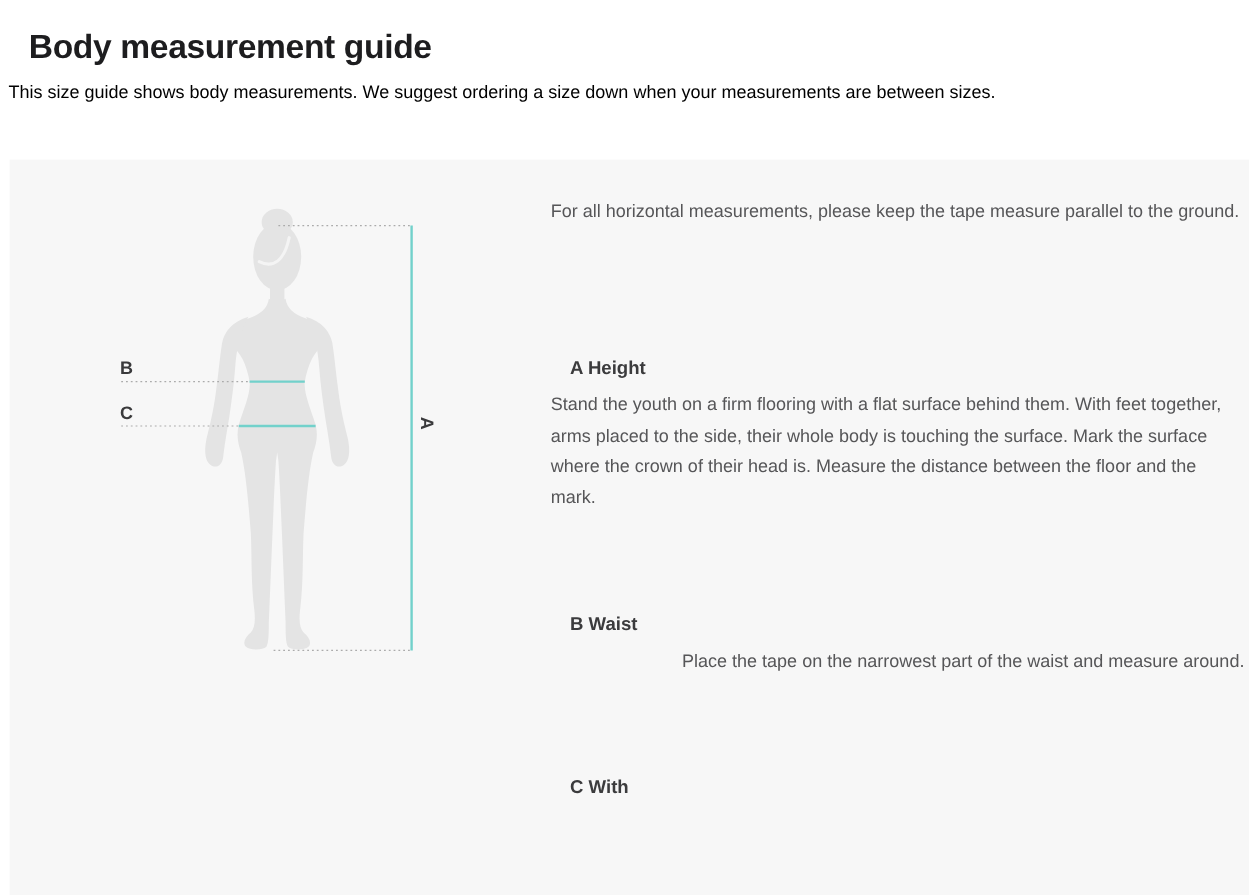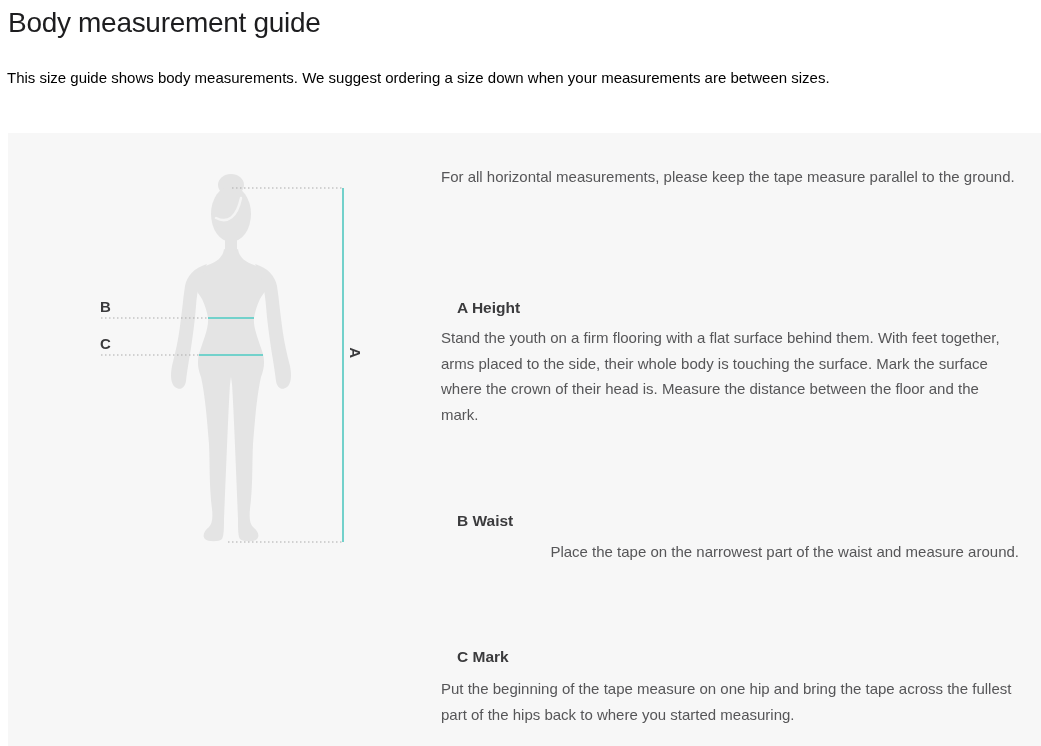--- a/index.html
+++ b/index.html
@@ -3,40 +3,40 @@
 <meta charset="utf-8">
 <style>
   * { box-sizing: border-box; }
   html,body { margin:0; padding:0; background:#ffffff; }
   body { font-family:"Liberation Sans", sans-serif; }
   .page {
     position:relative; width:1041px; height:746px;
     background:#ffffff; overflow:hidden;
   }
   .page-title {
-    position:absolute; left:8px; top:6px; margin:0;
-    font-size:28px; line-height:34px; font-weight:normal;
+    position:absolute; left:8px; top:6px; margin:16px;
+    font-size:28px; line-height:34px; font-weight:bold;
     color:#1d1d1f; letter-spacing:-0.3px;
   }
   .page-subtitle {
     position:absolute; left:7px; top:67px; margin:0;
     font-size:15px; line-height:21px; color:#000000;
   }
   .panel {
     position:absolute; left:8px; top:133px;
     width:1033px; height:613px;
     background:#f7f7f7;
   }
   .figure-svg { position:absolute; left:77px; top:22px; }
   .figure-svg text {
     font-family:"Liberation Sans", sans-serif;
     font-weight:bold; font-size:15px; fill:#3a3a3c; letter-spacing:0.5px;
   }
   .content-col {
-    position:absolute; left:433px; top:0; width:578px; height:613px;
+    position:absolute; left:451px; top:0; width:578px; height:613px;
   }
   .content-col .block { position:absolute; left:0; right:0; }
   .content-col p { margin:0; font-size:15px; line-height:25.5px; color:#565658; }
   .content-col h3 { margin:16px; font-size:15.5px; line-height:20px; font-weight:bold; color:#3b3b3d; }
   .b-intro { top:31px; }
   .b-head-a { top:149px; }
   .b-para-a { top:192px; }
   .b-head-b { top:362px; }
   .b-para-b { top:406px;text-align:right; }
   .b-head-c { top:498px; }
@@ -141,18 +141,17 @@
     <div class="content-col">
 
       <p class="block b-intro">For all horizontal measurements, please keep the tape measure parallel to the ground.</p>
 
       <h3 class="block b-head-a">A Height</h3>
       <p class="block b-para-a">Stand the youth on a firm flooring with a flat surface behind them. With feet together, arms placed to the side, their whole body is touching the surface. Mark the surface where the crown of their head is. Measure the distance between the floor and the mark.</p>
 
       <h3 class="block b-head-b">B Waist</h3>
       <p class="block b-para-b">Place the tape on the narrowest part of the waist and measure around.</p>
 
-      <h3 class="block b-head-c">C Mark</h3>
-      <p class="block b-para-c">Put the beginning of the tape measure on one hip and bring the tape across the fullest part of the hips back to where you started measuring.</p>
+      <h3 class="block b-head-c">C With</h3>
 
     </div>
   </div>
 </div>
 
 </body></html>

